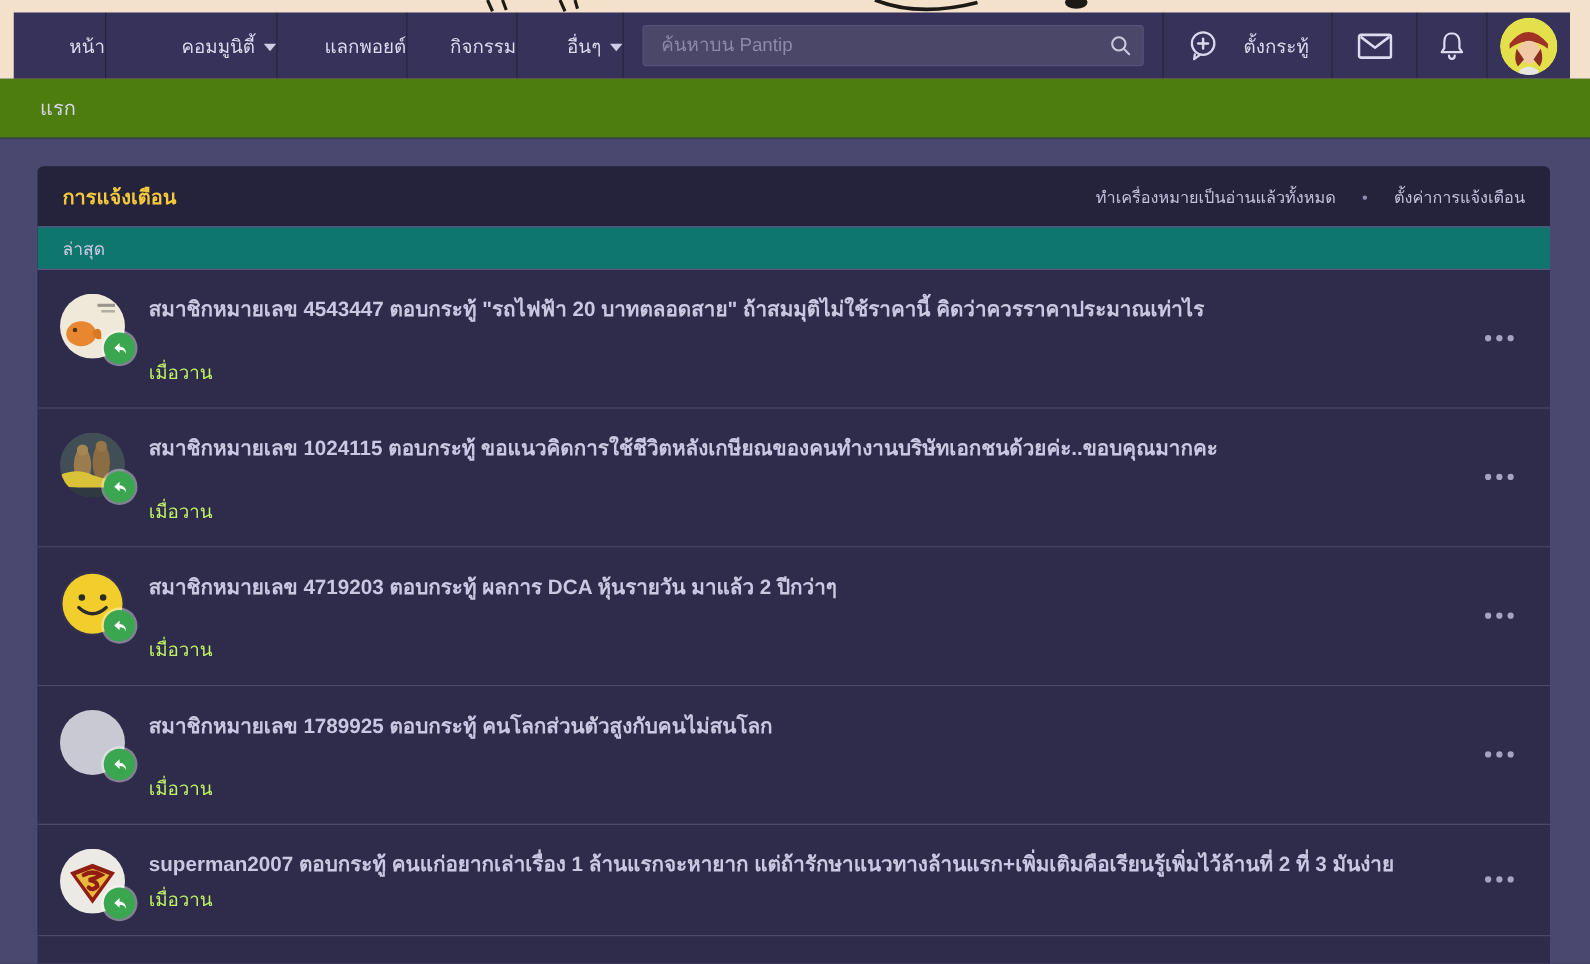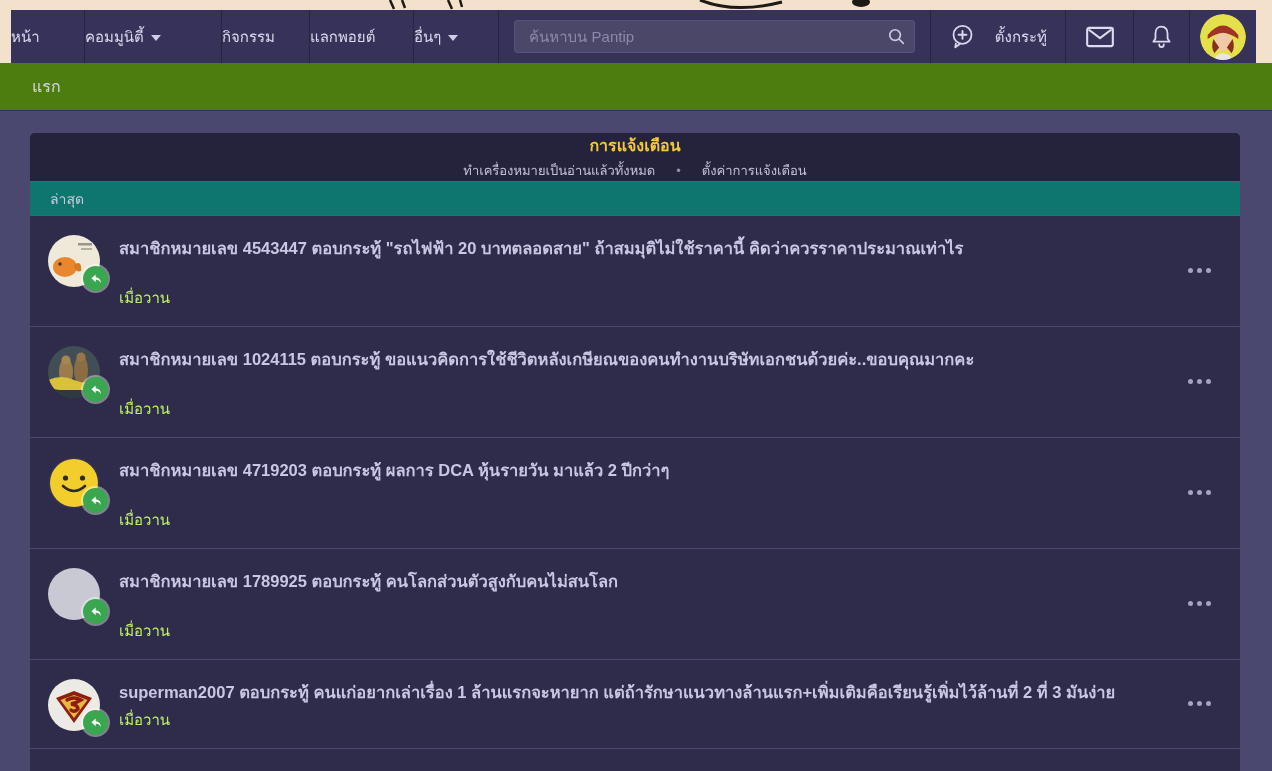--- a/index.html
+++ b/index.html
@@ -15,21 +15,21 @@
     background:#f3e1cb;
   }
   .bg-art svg { position:absolute; top:0; left:0; }
   
   .navbar {
     position:absolute; top:10px; left:11px; right:16px; height:53px;
     background:#36325a; display:flex; align-items:stretch;
     color:#dcdaee; font-size:15px;
   }
   .nav-item {
-    display:flex; align-items:center; justify-content:flex-start; gap:7px;
+    display:flex; align-items:center; justify-content:flex-end; gap:7px;
     border-right:1px solid rgba(0,0,0,0.28); cursor:pointer;
   }
   .caret {
     width:0; height:0; border-left:5px solid transparent;
     border-right:5px solid transparent; border-top:6px solid #cfcde6;
     margin-top:2px;
   }
   .search-cell {
     flex:1; display:flex; align-items:center; padding:0 15px;
     border-right:1px solid rgba(0,0,0,0.28);
@@ -61,21 +61,21 @@
     display:flex; align-items:center; padding-left:32px;
     color:#d8d6ea; font-size:16px;
   }
   
   .panel {
     position:absolute; top:133px; left:30px; width:1210px; bottom:0;
     background:#2f2c4b; border-radius:5px 5px 0 0; overflow:hidden;
   }
   .panel-header {
     height:48px; background:#25223c; display:flex; align-items:center;
-    justify-content:space-between; padding:0 20px;flex-direction:column;
+    justify-content:space-between; padding:0 20px;
   }
   .panel-title { color:#f3c83b; font-size:16px; font-weight:bold; }
   .panel-links { display:flex; align-items:center; gap:21px;
     color:#c3c1dc; font-size:13px; }
   .panel-links .lnk { cursor:pointer; }
   .panel-links .dot { color:#8f8cb0; }
   .section-bar {
     height:35px; background:#0f766e;
     border-top:1px solid #5a5680; border-bottom:1px solid #5a5680;
     display:flex; align-items:center; padding-left:20px;
@@ -117,25 +117,25 @@
 </div>
 
 <div class="navbar">
   <div class="nav-item" style="width:74px">
     <span>หน้า</span>
   </div>
   <div class="nav-item" style="width:137px">
     <span>คอมมูนิตี้</span>
     <span class="caret"></span>
   </div>
+  <div class="nav-item" style="width:104px">
+    <span>แลกพอยต์</span>
+  </div>
   <div class="nav-item" style="width:88px">
     <span>กิจกรรม</span>
-  </div>
-  <div class="nav-item" style="width:104px">
-    <span>แลกพอยต์</span>
   </div>
   <div class="nav-item" style="width:85px">
     <span>อื่นๆ</span>
     <span class="caret"></span>
   </div>
   <div class="search-cell">
     <div class="search-box">
       <input type="text" placeholder="ค้นหาบน Pantip" style="">
       <button class="search-btn">
         <svg width="19" height="19" viewBox="0 0 20 20">

